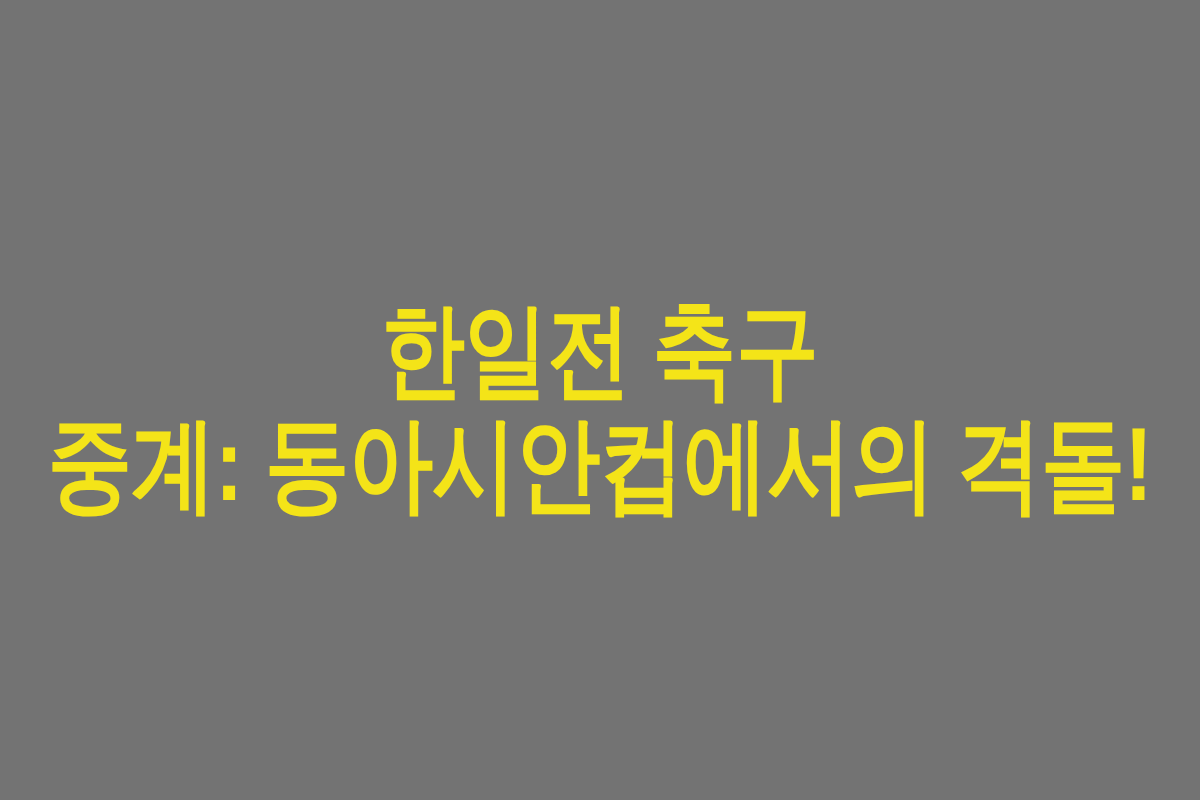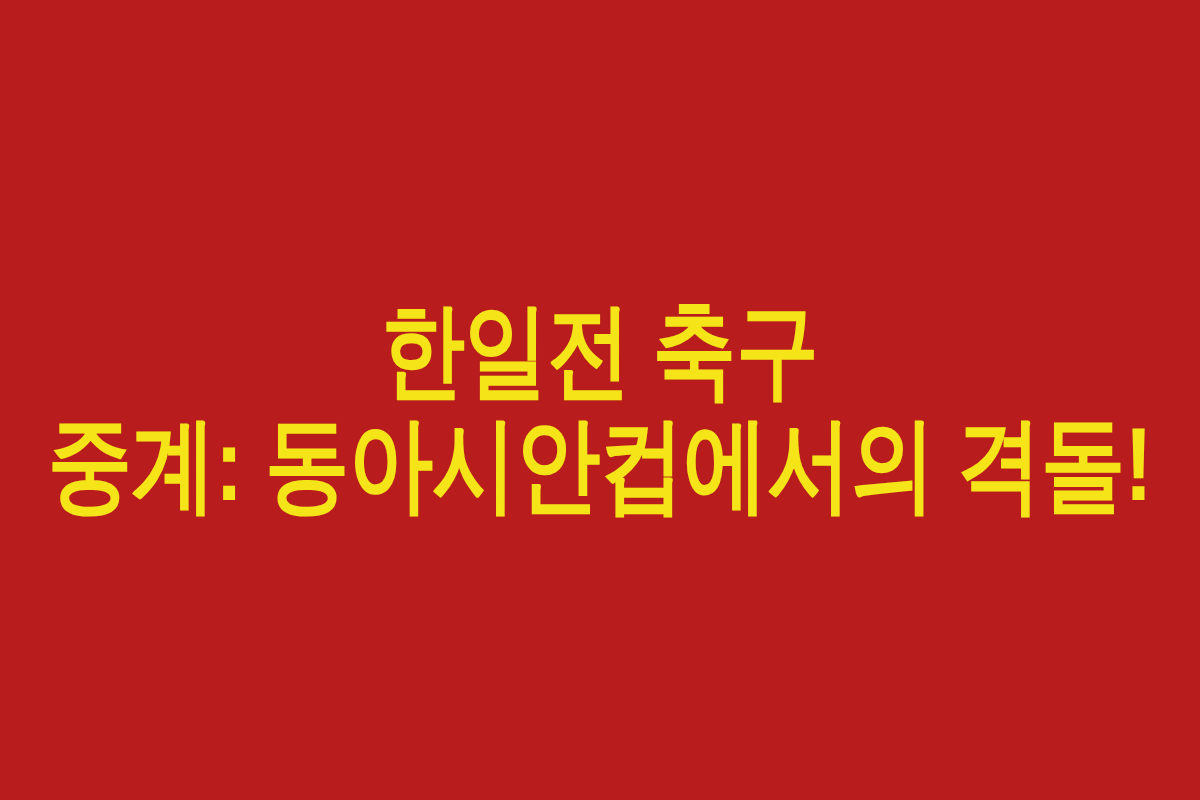--- a/index.html
+++ b/index.html
@@ -71,21 +71,21 @@
     align-items: center;
     justify-content: center;
     
     transform: scaleX(0.965);
     transform-origin: center center;
   }
 </style>
 </head>
 <body>
 
-<div id="thumbnail-canvas" style="background: #b91c1c;">
+<div id="thumbnail-canvas" style="background: #737373;">
 
   <div id="title-block">
 
     <div id="title-line-1" class="title-line" style="color: rgb(244, 228, 24); transform: scaleX(0.8078);">한일전 축구</div>
 
     <div id="title-line-2" class="title-line" style="color: rgb(244, 228, 24); transform: scaleX(0.8148);">중계: 동아시안컵에서의 격돌!</div>
 
   </div>
 
 </div>

